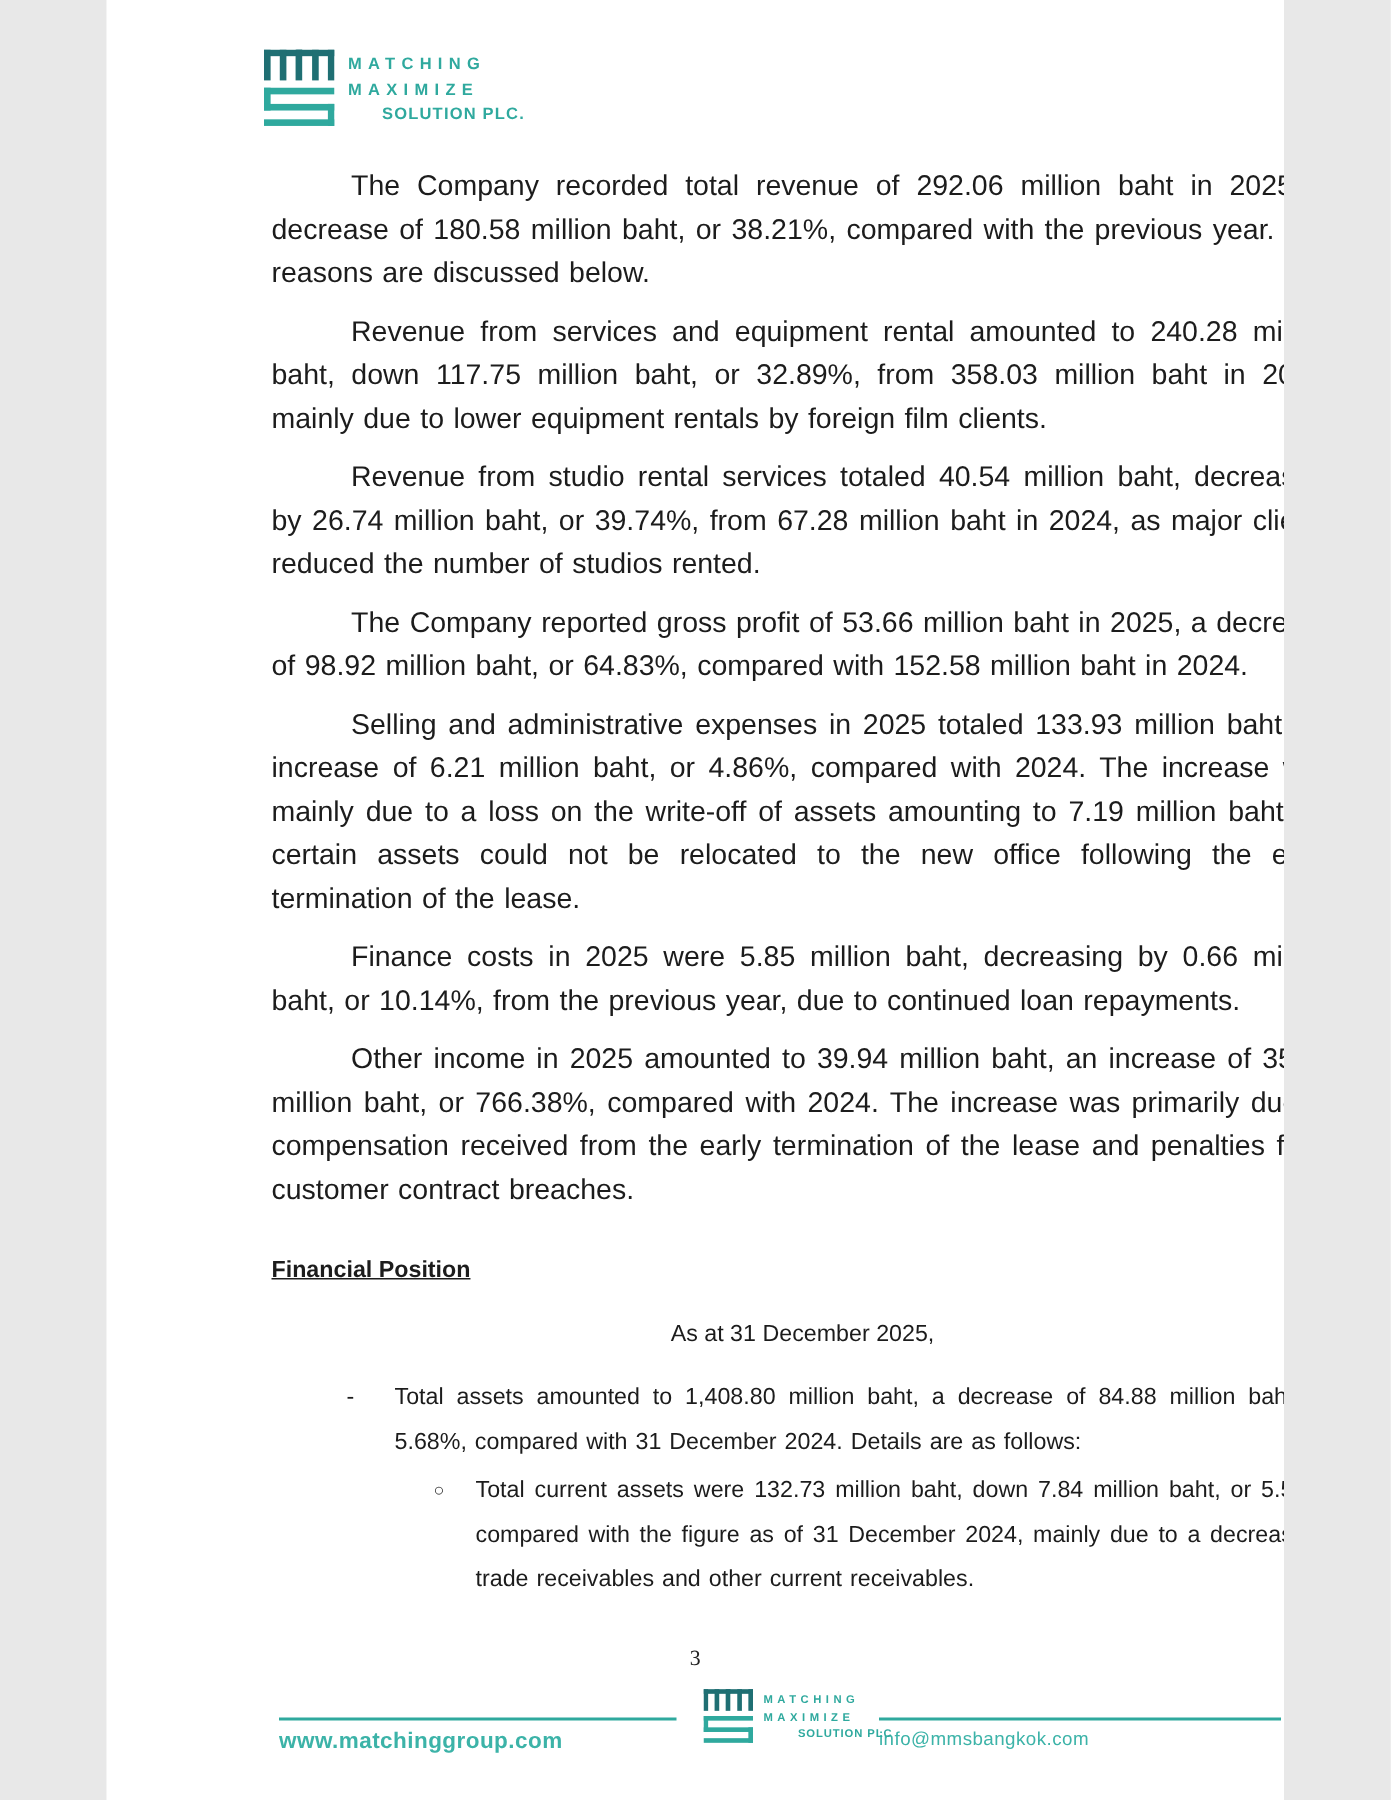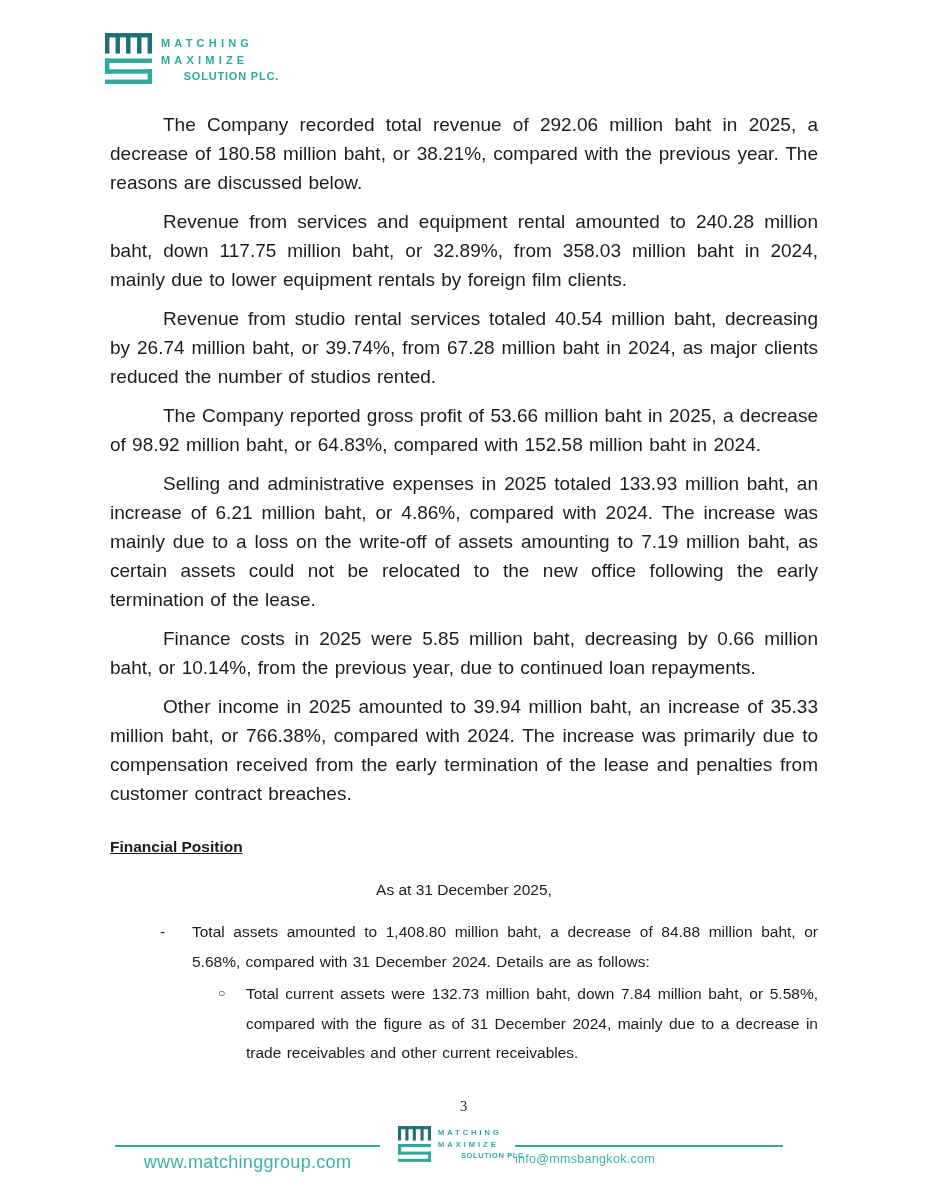--- a/index.html
+++ b/index.html
@@ -6,21 +6,21 @@
     --teal: #2fa99e;
     --teal-dark: #0f9086;
     --teal-light: #3cb3a8;
     --logo-dark: #1f6f73;
     --text: #1c1c1c;
   }
   *{ margin:0; padding:0; box-sizing:border-box; }
   html,body{ background:#e8e8e8; }
   .page{
     position:relative;
-    width:927px; height:1200px;
+    width:785px; height:1200px;
     margin:0 auto;
     background:#ffffff;
     font-family:"Liberation Sans", sans-serif;
     color:var(--text);
     overflow:hidden;
   }
 
   
   .hdr{
     position:absolute; top:33px; left:105px; right:108px;
@@ -84,21 +84,21 @@
     position:absolute; top:1098px; left:0; width:100%;
     text-align:center;
     font-family:"Liberation Serif", serif;
     font-size:14.5px; color:#222;
   }
   .f-line{ position:absolute; height:2px; background:var(--teal); }
   .f-line.left{ top:1145px; left:115px; width:265px; }
   .f-line.right{ top:1145px; left:515px; width:268px; }
   .f-web{
     position:absolute; top:1152px; left:115px; width:265px;
-    text-align:center; color:var(--teal-light); font-size:18px; letter-spacing:0.3px;
+    text-align:left; color:var(--teal-light); font-size:15px; letter-spacing:0.3px;font-weight:bold;
   }
   .f-mail{
     position:absolute; top:1152px; left:515px;
     color:var(--teal-light); font-size:12.5px; letter-spacing:0.3px;
   }
   .f-logo{
     position:absolute; top:1126px; left:398px;
     display:flex; align-items:flex-start;
   }
   .f-logo .logo-words{ width:86px; margin-left:7px; margin-top:1px; }

